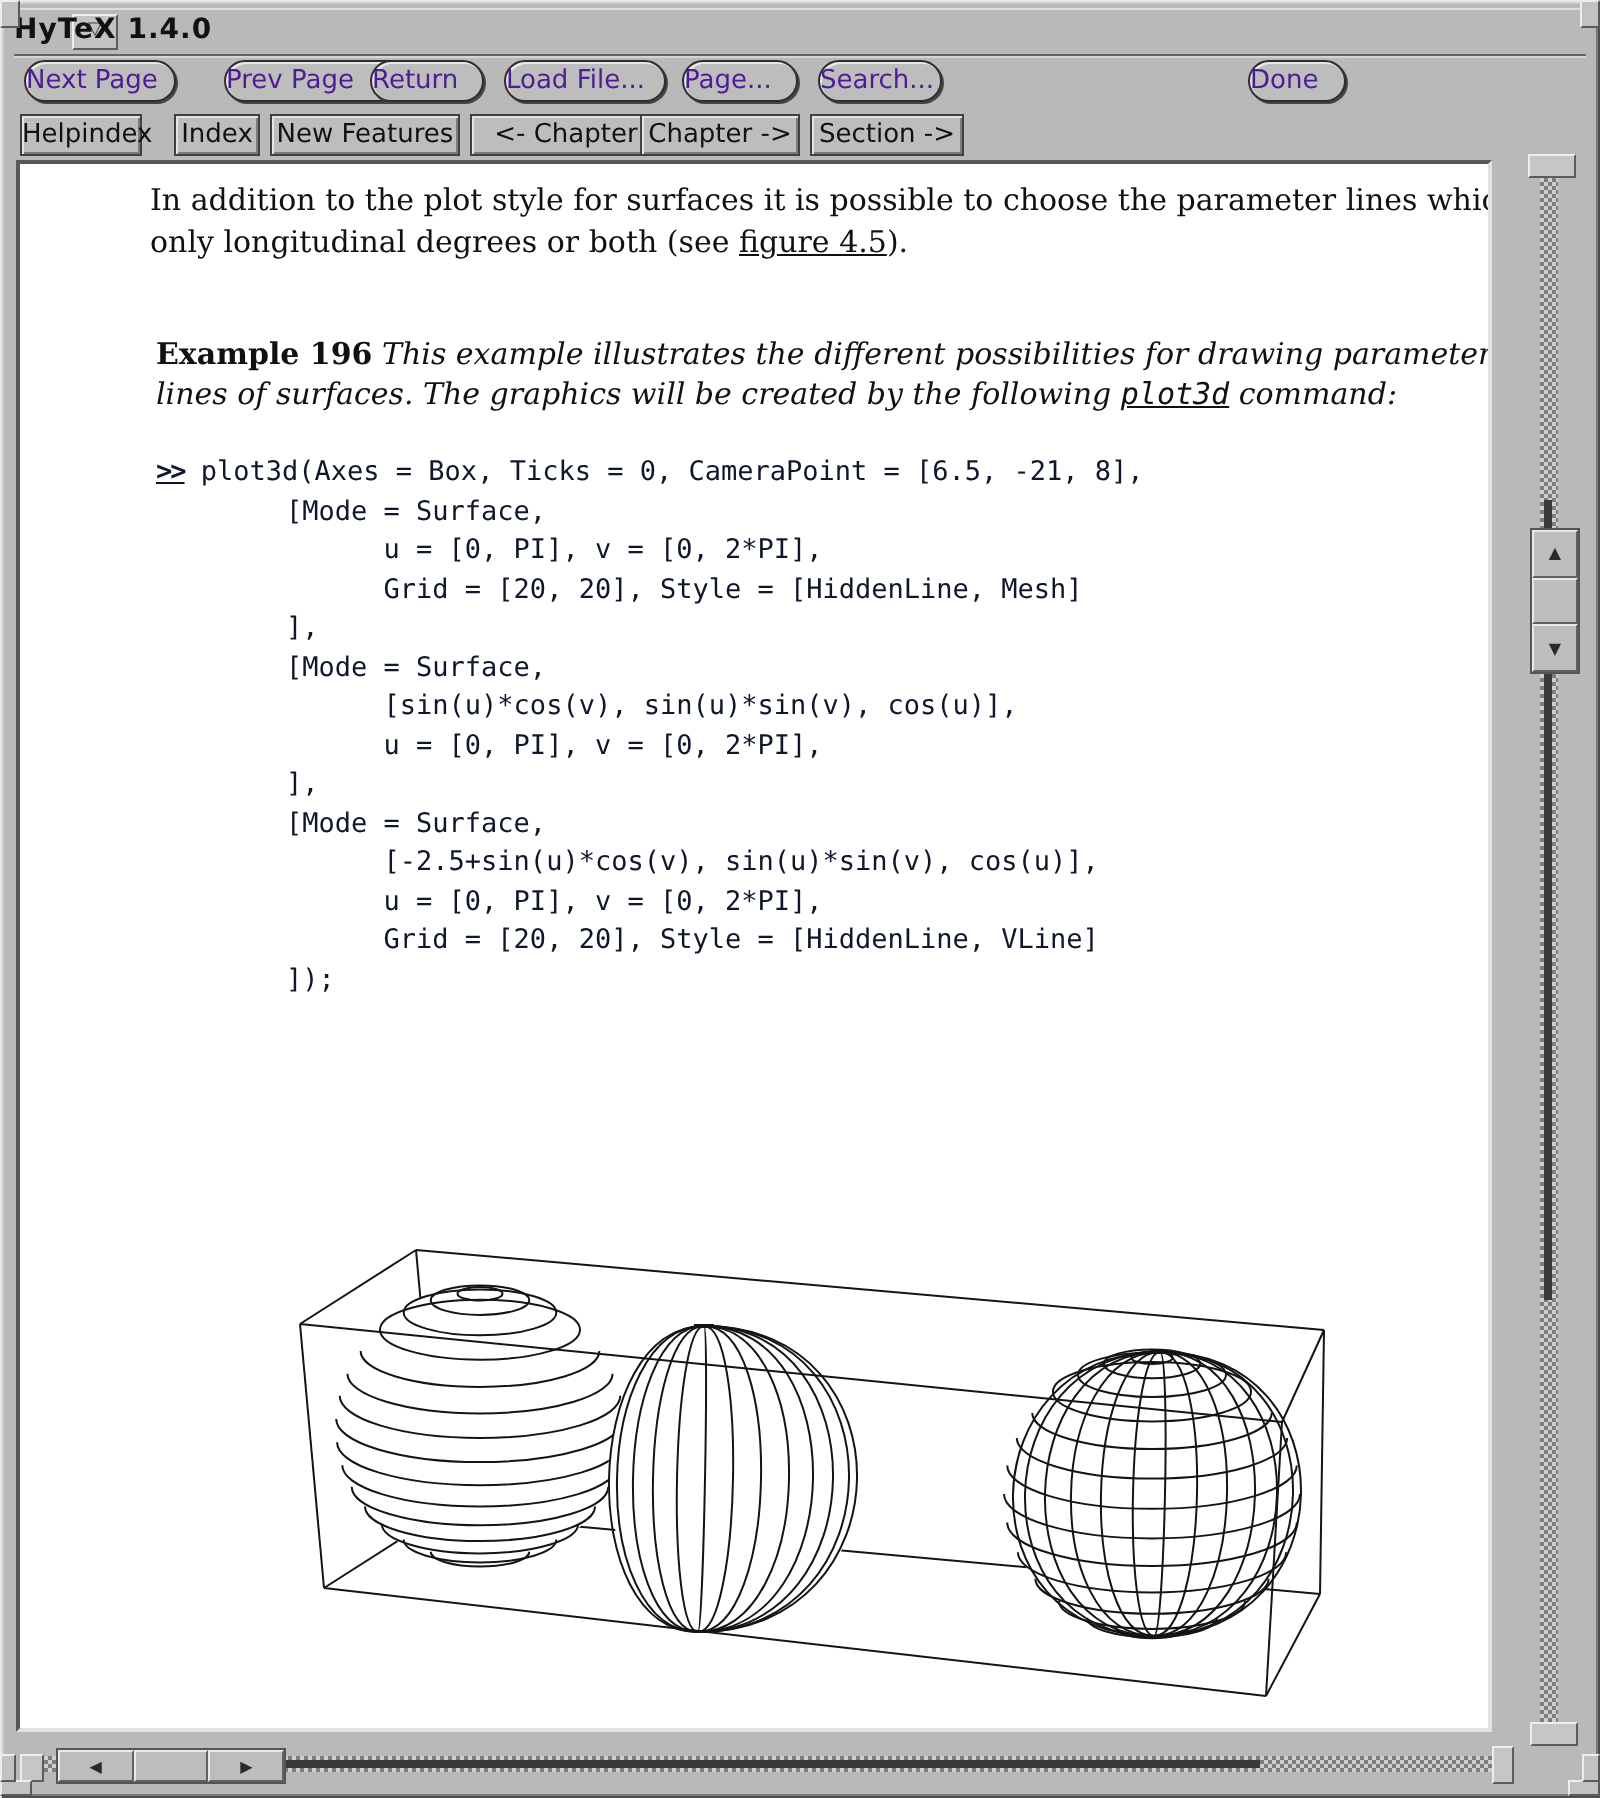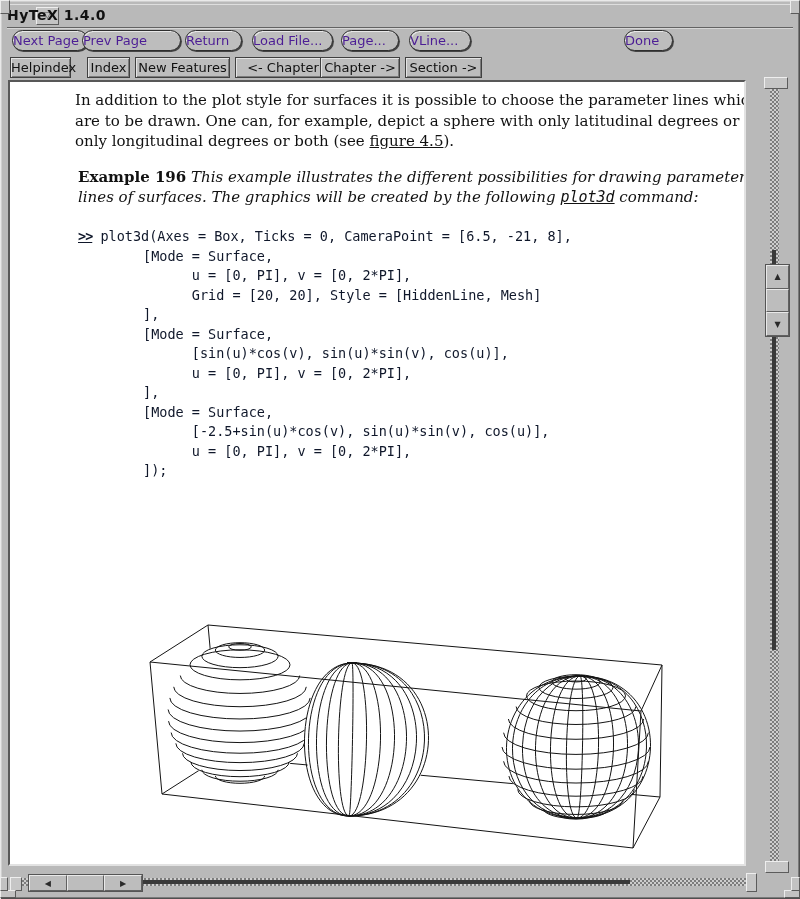--- a/index.html
+++ b/index.html
@@ -16,21 +16,21 @@
     font-weight:bold;font-size:14px;letter-spacing:.5px}
   .menu-btn{position:absolute;left:29px;top:3px;width:21px;height:16px;background:#c3c3c3;
     border:1px solid;border-color:#eee #5c5c5c #5c5c5c #eee;font-size:9px;line-height:14px;
     text-align:center;color:#444;cursor:default}
   
   .olbtn{position:absolute;top:30px;height:21px;box-sizing:border-box;border-radius:11px;
     border:1px solid #2e2e2e;background:#bdbdbd;
     box-shadow:1px 1px 0 #454545, inset 1px 1px 0 #e8e8e8;
     font-size:13px;line-height:19px;text-align:left;color:#4c1d95;cursor:default}
   .tb1 .olbtn:nth-child(1){left:12px;width:76px}
-  .tb1 .olbtn:nth-child(2){left:82px;width:99px}
+  .tb1 .olbtn:nth-child(2){left:112px;width:99px}
   .tb1 .olbtn:nth-child(3){left:185px;width:57px}
   .tb1 .olbtn:nth-child(4){left:252px;width:81px}
   .tb1 .olbtn:nth-child(5){left:341px;width:58px}
   .tb1 .olbtn:nth-child(6){left:409px;width:62px}
   .tb1 .olbtn:nth-child(7){left:624px;width:49px}
   
   .mbtn{position:absolute;top:57px;height:21px;box-sizing:border-box;border:1px solid #404040;
     background:#bdbdbd;box-shadow:inset 1px 1px 0 #e4e4e4, inset -1px -1px 0 #7b7b7b;
     font-size:13px;line-height:19px;text-align:center;cursor:default}
   .tb2 .mbtn:nth-child(1){left:10px;width:61px}
@@ -80,38 +80,37 @@
   <div class="menu-btn"><span>▽</span></div>
   <div class="title">HyTeX 1.4.0</div>
 </div>
 
 <div class="tb1">
   <div class="olbtn">Next Page</div>
   <div class="olbtn">Prev Page</div>
   <div class="olbtn">Return</div>
   <div class="olbtn">Load File...</div>
   <div class="olbtn">Page...</div>
-  <div class="olbtn">VLine...</div>
+  <div class="olbtn">Search...</div>
   <div class="olbtn">Done</div>
 </div>
 
 <div class="tb2">
   <div class="mbtn">Helpindex</div>
   <div class="mbtn">Index</div>
   <div class="mbtn">New Features</div>
   <div class="mbtn">&lt;- Chapter</div>
   <div class="mbtn">Chapter -&gt;</div>
   <div class="mbtn">Section -&gt;</div>
 </div>
 
 <div class="content">
 
   <div class="para">
     <div>In addition to the plot style for surfaces it is possible to choose the parameter lines which</div>
-    <div>are to be drawn. One can, for example, depict a sphere with only latitudinal degrees or</div>
     <div><span>only longitudinal degrees or both (see </span><span class="dlink">figure 4.5</span><span>).</span></div>
   </div>
 
   <div class="example">
     <div><span class="lbl">Example 196</span><i> This example illustrates the different possibilities for drawing parameter</i></div>
     <div><i>lines of surfaces. The graphics will be created by the following </i><span class="code-link">plot3d</span><i> command:</i></div>
   </div>
 
   <div class="code">
     <div><span class="prompt">&gt;&gt;</span><span> plot3d(Axes = Box, Ticks = 0, CameraPoint = [6.5, -21, 8],</span></div>
@@ -119,20 +118,21 @@
     <div>              u = [0, PI], v = [0, 2*PI],</div>
     <div>              Grid = [20, 20], Style = [HiddenLine, Mesh]</div>
     <div>        ],</div>
     <div>        [Mode = Surface,</div>
     <div>              [sin(u)*cos(v), sin(u)*sin(v), cos(u)],</div>
     <div>              u = [0, PI], v = [0, 2*PI],</div>
     <div>        ],</div>
     <div>        [Mode = Surface,</div>
     <div>              [-2.5+sin(u)*cos(v), sin(u)*sin(v), cos(u)],</div>
     <div>              u = [0, PI], v = [0, 2*PI],</div>
+    <div>              Grid = [20, 20], Style = [HiddenLine, VLine]</div>
     <div>        ]);</div>
   </div>
 
   <svg id="fig-svg" class="fig" width="620" height="262" viewBox="0 0 620 262">
       <line x1="108" y1="25" x2="562" y2="65" stroke="#141414" stroke-width="1"></line>
       <line x1="108" y1="25" x2="120" y2="157" stroke="#141414" stroke-width="1"></line>
       <line x1="120" y1="157" x2="560" y2="197" stroke="#141414" stroke-width="1"></line>
       <line x1="120" y1="157" x2="62" y2="194" stroke="#141414" stroke-width="1"></line>
       <line x1="562" y1="65" x2="560" y2="197" stroke="#141414" stroke-width="1"></line>
       <line x1="560" y1="197" x2="533" y2="248" stroke="#141414" stroke-width="1"></line>

